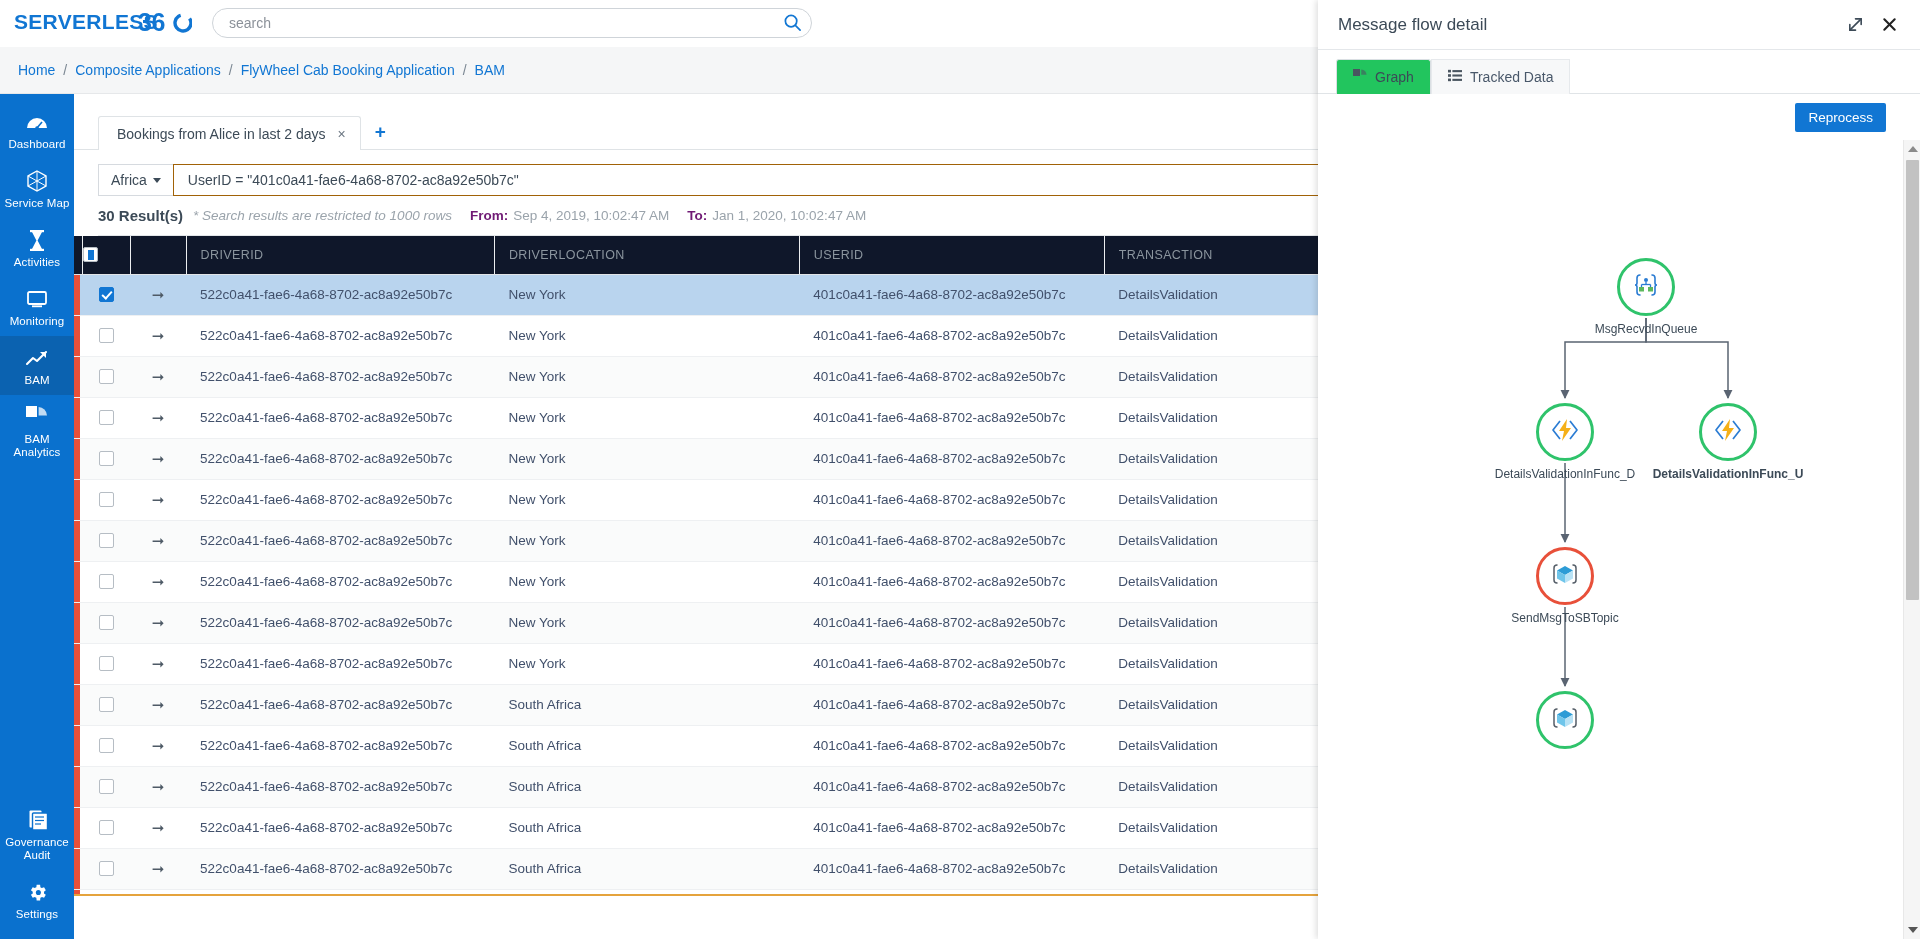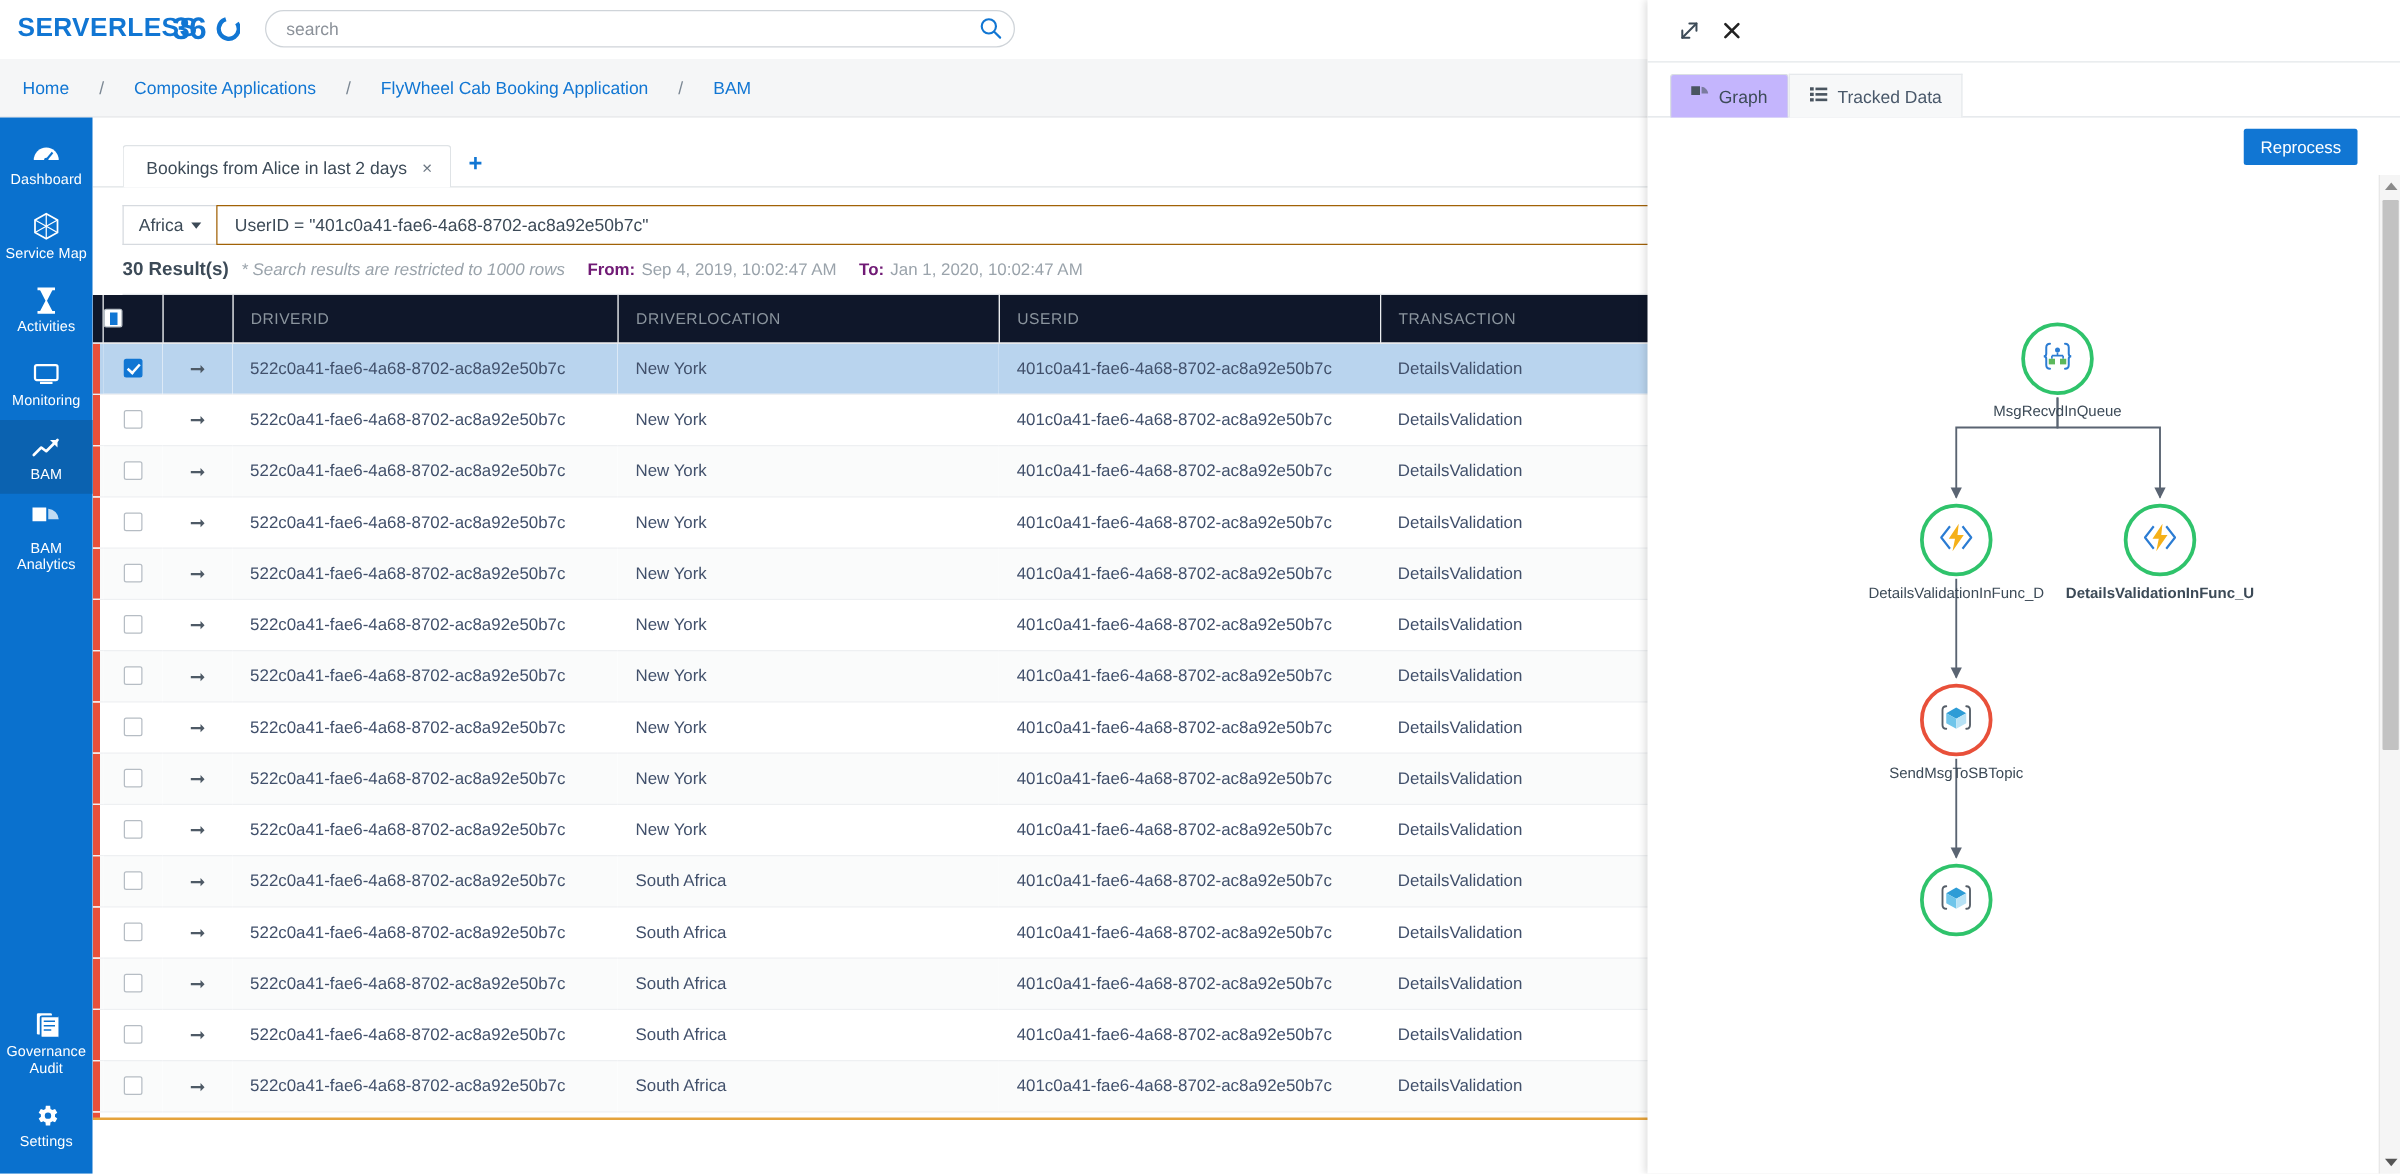--- a/index.html
+++ b/index.html
@@ -36,21 +36,21 @@
     border: none; background: transparent; cursor: pointer; padding: 0;
   }
 
   
   .breadcrumb-bar {
     position: absolute; top: 47px; left: 0; width: 1920px; height: 47px;
     background: #f5f6f7; display: flex; align-items: center;
     font-size: 14px; z-index: 4;
     border-bottom: 1px solid #e6e8ea;
   }
-  .breadcrumb { margin-left: 18px; display: flex; align-items: center; gap: 16px; }
+  .breadcrumb { margin-left: 18px; display: flex; align-items: center; gap: 0px; }
   .crumb { color: #1176d3; text-decoration: none; }
   .crumb.last { color: #1176d3; }
   .crumb-sep { color: #7b8793; margin: 0 8px; }
 
   
   .sidebar {
     position: absolute; top: 94px; left: 0; width: 74px; height: 845px;
     background: #0a71ce; z-index: 6;
     display: flex; flex-direction: column;
   }
@@ -167,21 +167,21 @@
   .rp-title { font-size: 17px; color: #3c4a57; flex: 1; }
   .rp-ic { width: 26px; height: 26px; display: flex; align-items: center; justify-content: center;
            cursor: pointer; color: #3c4a57; }
   .rp-tabs { height: 44px; display: flex; align-items: flex-end; padding-left: 18px;
              border-bottom: 1px solid #e0e4e7; flex: 0 0 auto; }
   .rtab {
     height: 35px; padding: 0 16px; display: flex; align-items: center; gap: 8px;
     font-size: 14px; color: #3c4a57; cursor: pointer; background: #fff;
     border: 1px solid transparent; border-bottom: none; position: relative; top: 1px;
   }
-  .rtab.active { border-color: #dadfe3; background: #c4b5fd;
+  .rtab.active { border-color: #dadfe3; background: #22c55e;
                  border-top-left-radius: 3px; border-top-right-radius: 3px; margin-top: 46px; }
   .rtab.inactive { background: #f7f8f9; border-color: #e6e9ec; color: #49586a; }
   .rp-actions { height: 46px; display: flex; align-items: center; justify-content: flex-end;
                 padding-right: 34px; flex: 0 0 auto; }
   .reprocess {
     background: #1176d3; color: #fff; border: none; font-size: 13.5px;
     padding: 7px 13px; cursor: pointer; border-radius: 2px;
     font-family: "Liberation Sans", sans-serif;
   }
   .rp-body { position: relative; flex: 1 1 auto; overflow: hidden; }
@@ -571,20 +571,21 @@
             </tr>
           </tbody>
       </table>
       <div class="orange-line"></div>
     </div>
   </div>
 
   <aside class="rpanel">
 
     <div class="rp-head">
+      <div class="rp-title">Message flow detail</div>
       <div class="rp-ic">
         <svg width="17" height="17" viewBox="0 0 18 18" aria-hidden="true">
           <line x1="3" y1="15" x2="15" y2="3" stroke="#3c4a57" stroke-width="1.7" stroke-linecap="round"></line>
           <polyline points="9,3 15,3 15,9" fill="none" stroke="#3c4a57" stroke-width="1.7" stroke-linecap="round" stroke-linejoin="round"></polyline>
           <polyline points="9,15 3,15 3,9" fill="none" stroke="#3c4a57" stroke-width="1.7" stroke-linecap="round" stroke-linejoin="round"></polyline>
         </svg>
       </div>
       <div class="rp-ic" style="margin-left:8px;">
         <svg width="17" height="17" viewBox="0 0 18 18" aria-hidden="true">
           <line x1="3.5" y1="3.5" x2="14.5" y2="14.5" stroke="#222" stroke-width="2.2" stroke-linecap="round"></line>

